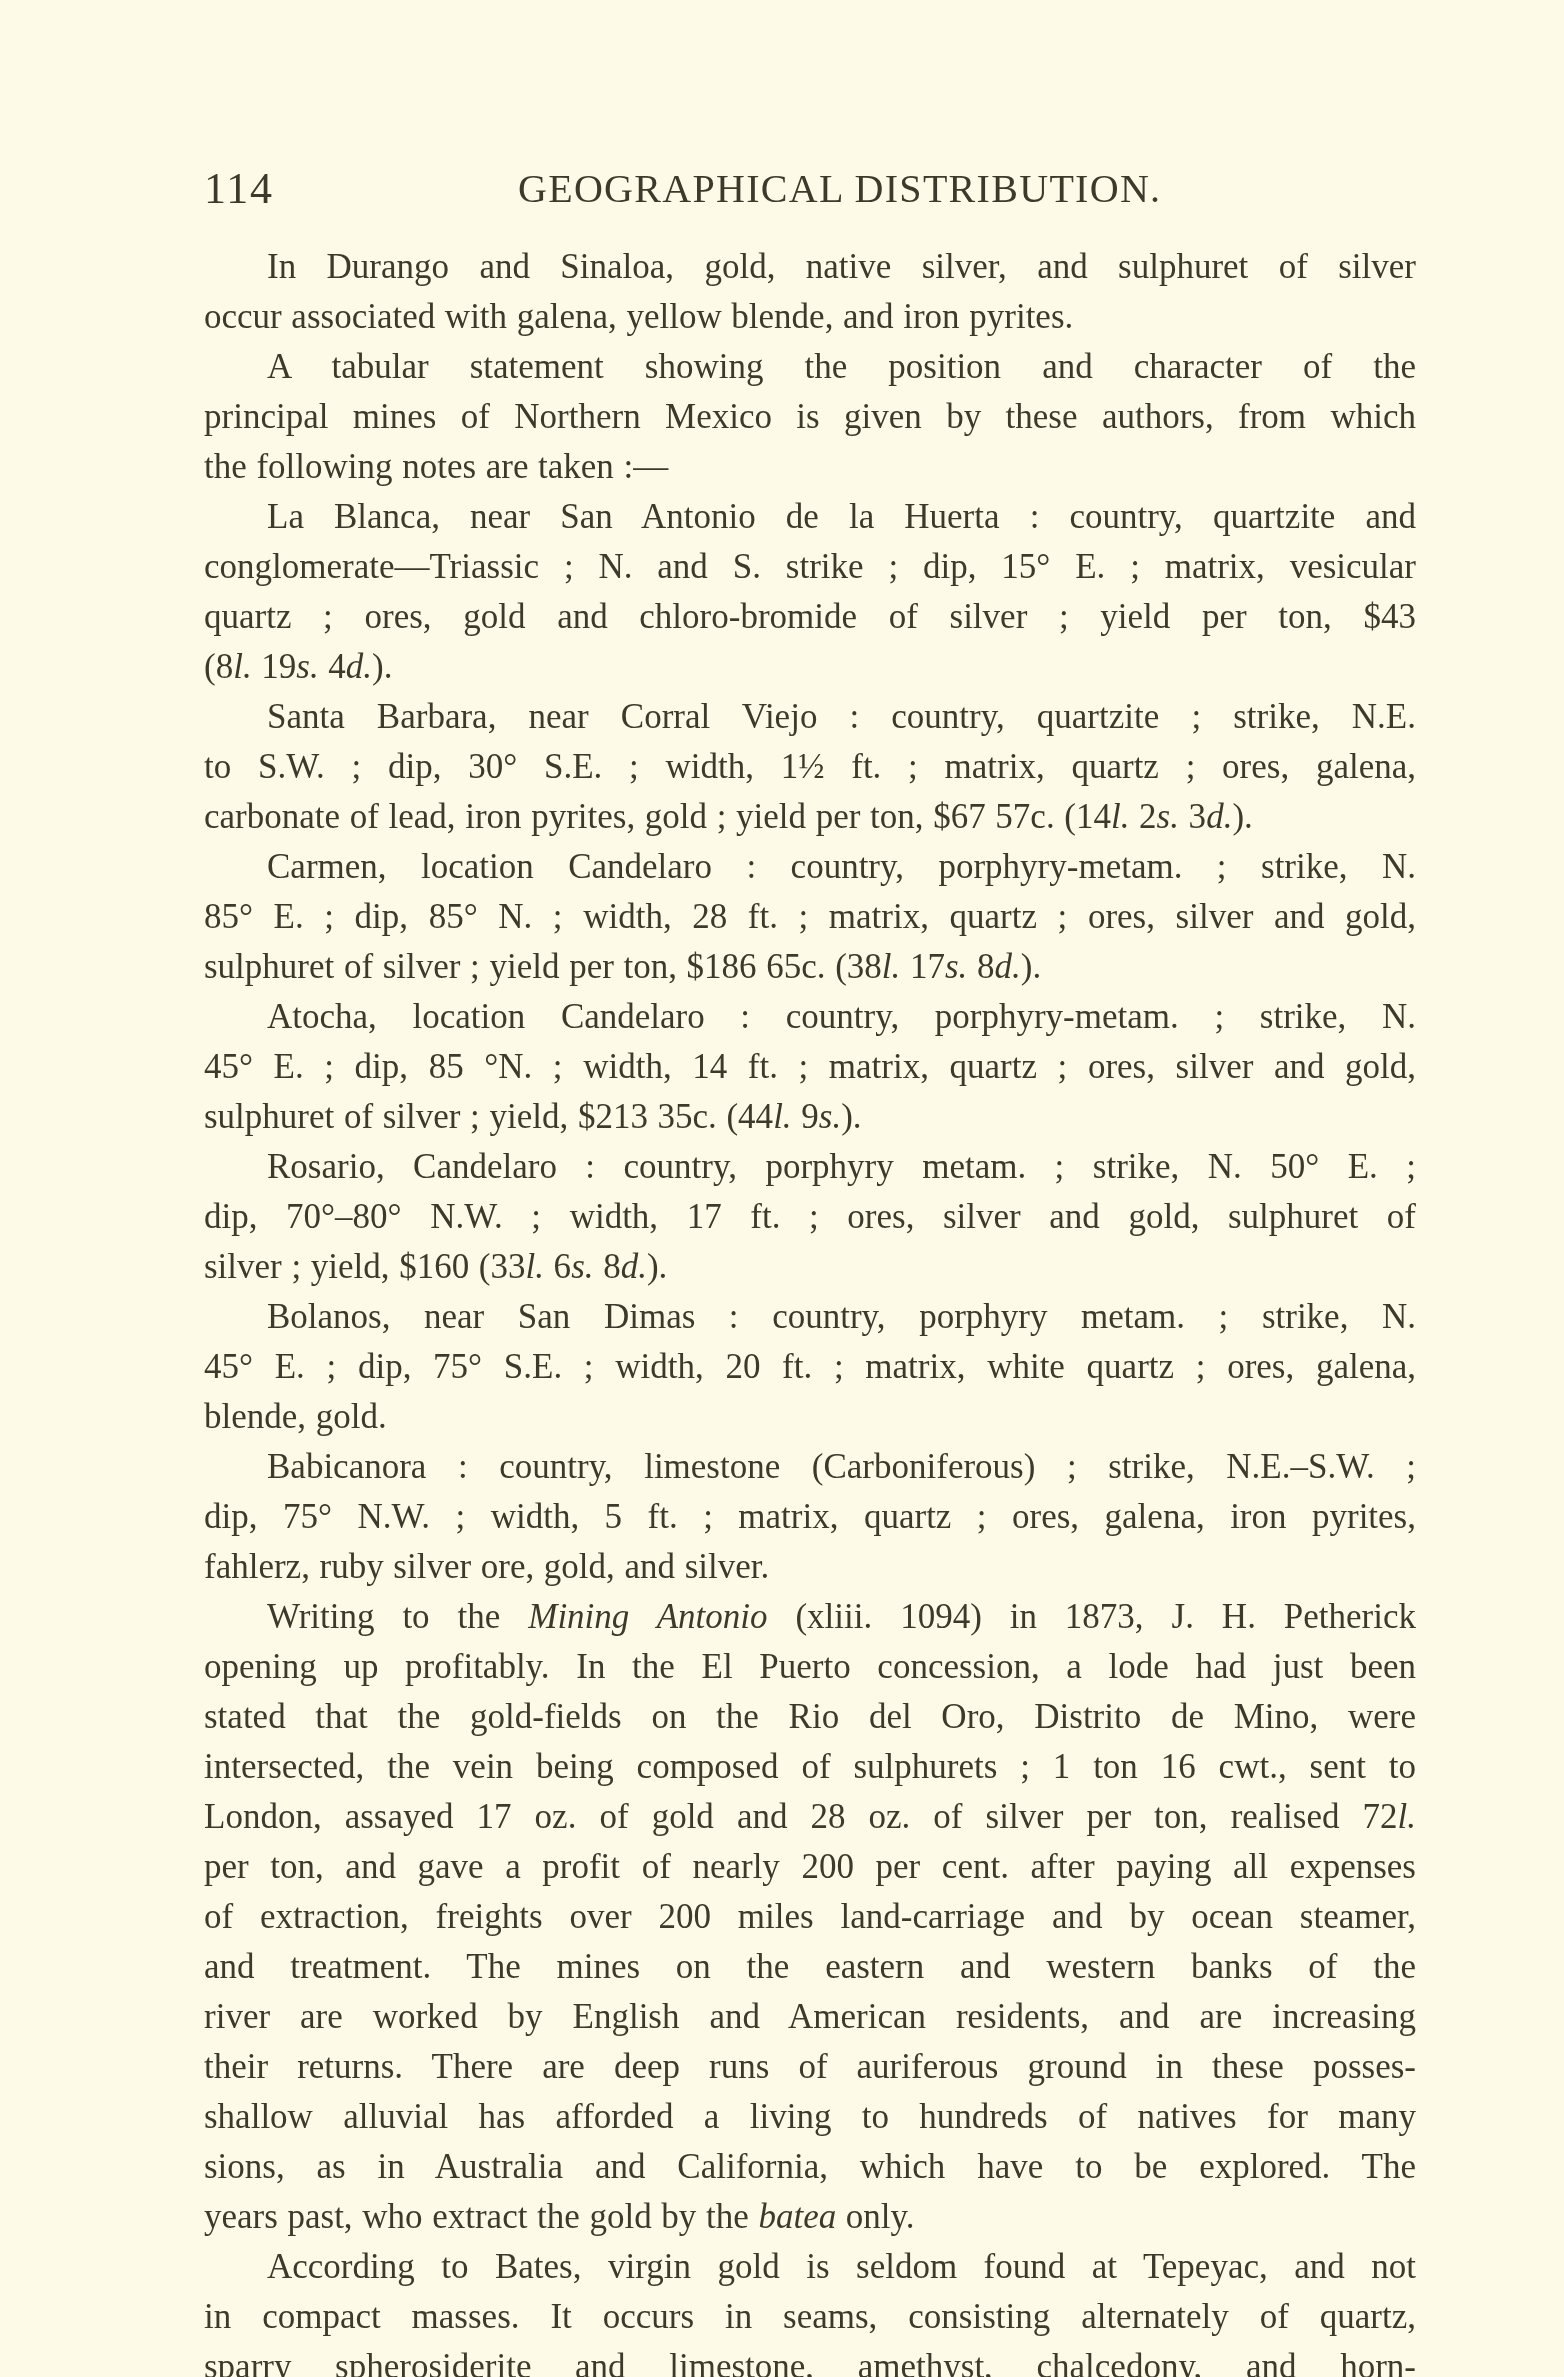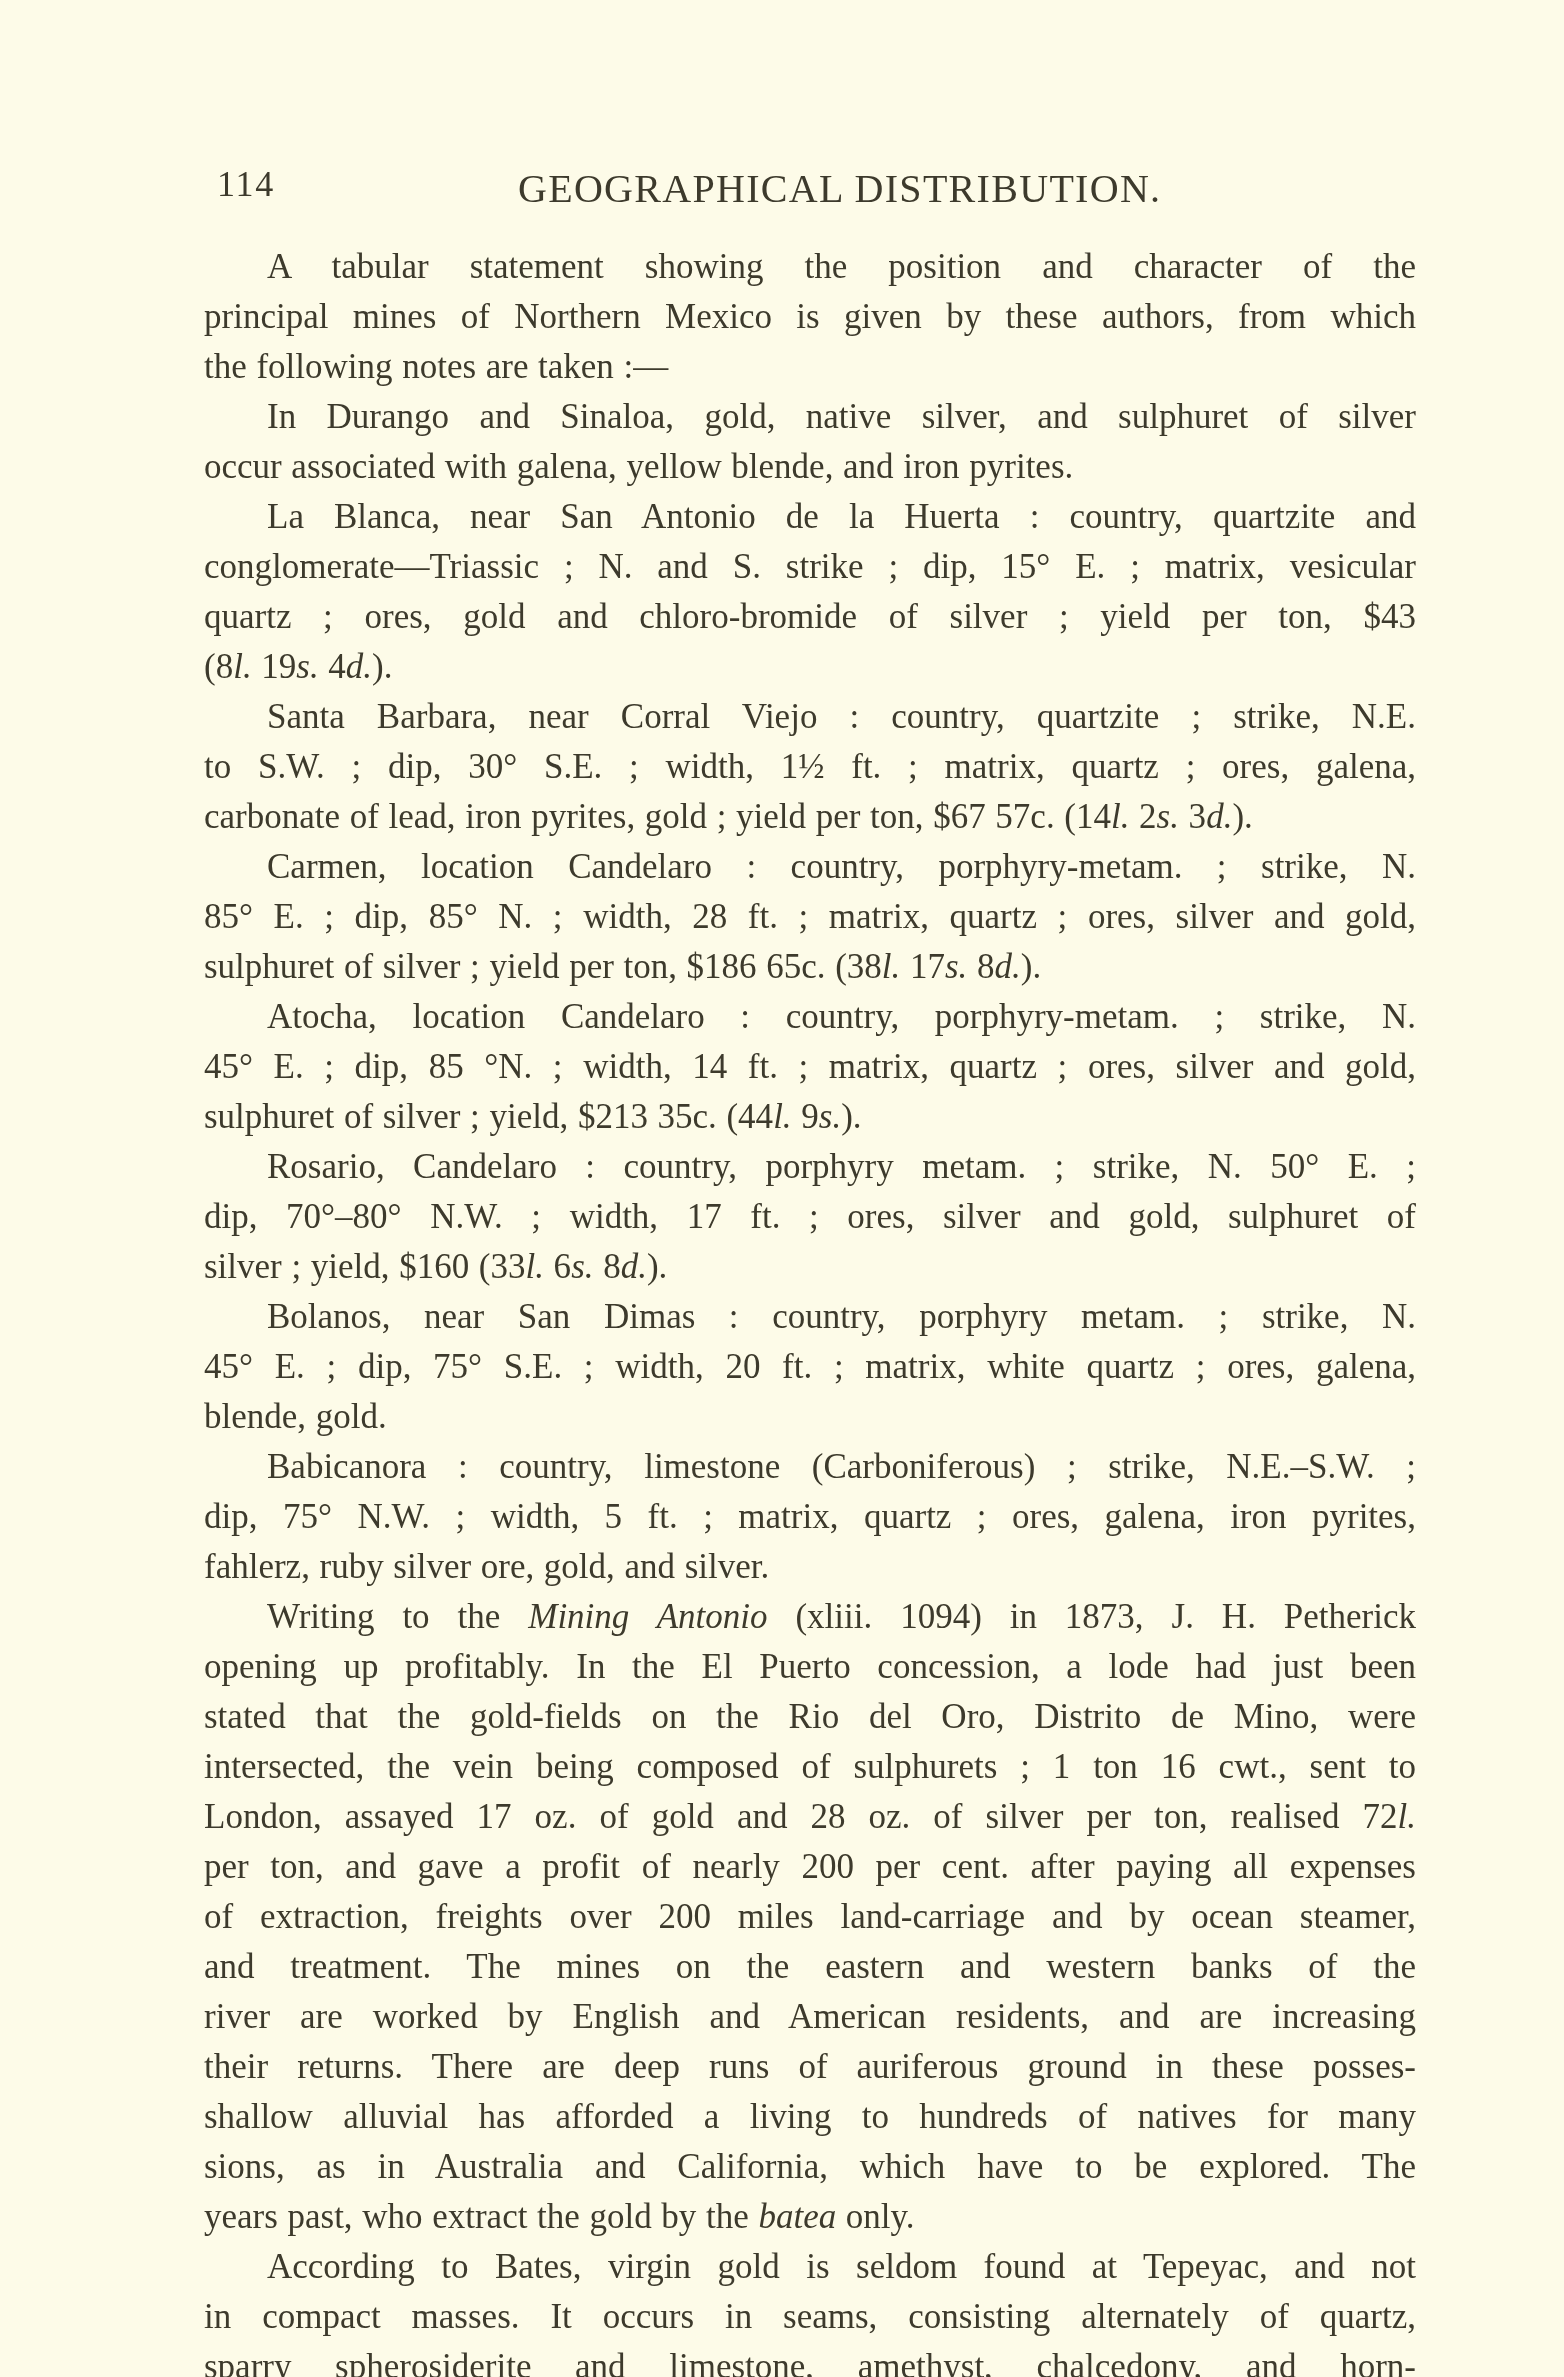--- a/index.html
+++ b/index.html
@@ -20,23 +20,23 @@
     left: 204px;
     top: 152px;
     width: 1212px;
   }
   .running-head {
     position: relative;
     height: 63px;
   }
   .page-number {
     position: absolute;
-    left: 13px;
+    left: 0;
     top: 10.8px;
-    font-size: 36px;
+    font-size: 44px;
     letter-spacing: 1.8px;
     text-align: center;
   }
   .running-title {
     position: absolute;
     left: 314px;
     top: 12.5px;
     font-size: 40px;
     letter-spacing: 1.3px;
   }
@@ -69,27 +69,27 @@
 <body>
 
 <div class="page">
   <div class="running-head">
     <span class="page-number">114</span>
     <span class="running-title">GEOGRAPHICAL DISTRIBUTION.</span>
   </div>
 
   <div class="body-text">
     <p class="para">
+      <span class="line first">In Durango and Sinaloa, gold, native silver, and sulphuret of silver</span>
+      <span class="line last">occur associated with galena, yellow blende, and iron pyrites.</span>
+    </p>
+    <p class="para">
       <span class="line first">A tabular statement showing the position and character of the</span>
       <span class="line">principal mines of Northern Mexico is given by these authors, from which</span>
       <span class="line last">the following notes are taken :—</span>
-    </p>
-    <p class="para">
-      <span class="line first">In Durango and Sinaloa, gold, native silver, and sulphuret of silver</span>
-      <span class="line last">occur associated with galena, yellow blende, and iron pyrites.</span>
     </p>
     <p class="para">
       <span class="line first">La Blanca, near San Antonio de la Huerta : country, quartzite and</span>
       <span class="line">conglomerate—Triassic ; N. and S. strike ; dip, 15° E. ; matrix, vesicular</span>
       <span class="line">quartz ; ores, gold and chloro-bromide of silver ; yield per ton, $43</span>
       <span class="line last">(8<i>l.</i> 19<i>s.</i> 4<i>d.</i>).</span>
     </p>
     <p class="para">
       <span class="line first">Santa Barbara, near Corral Viejo : country, quartzite ; strike, N.E.</span>
       <span class="line">to S.W. ; dip, 30° S.E. ; width, 1½ ft. ; matrix, quartz ; ores, galena,</span>

